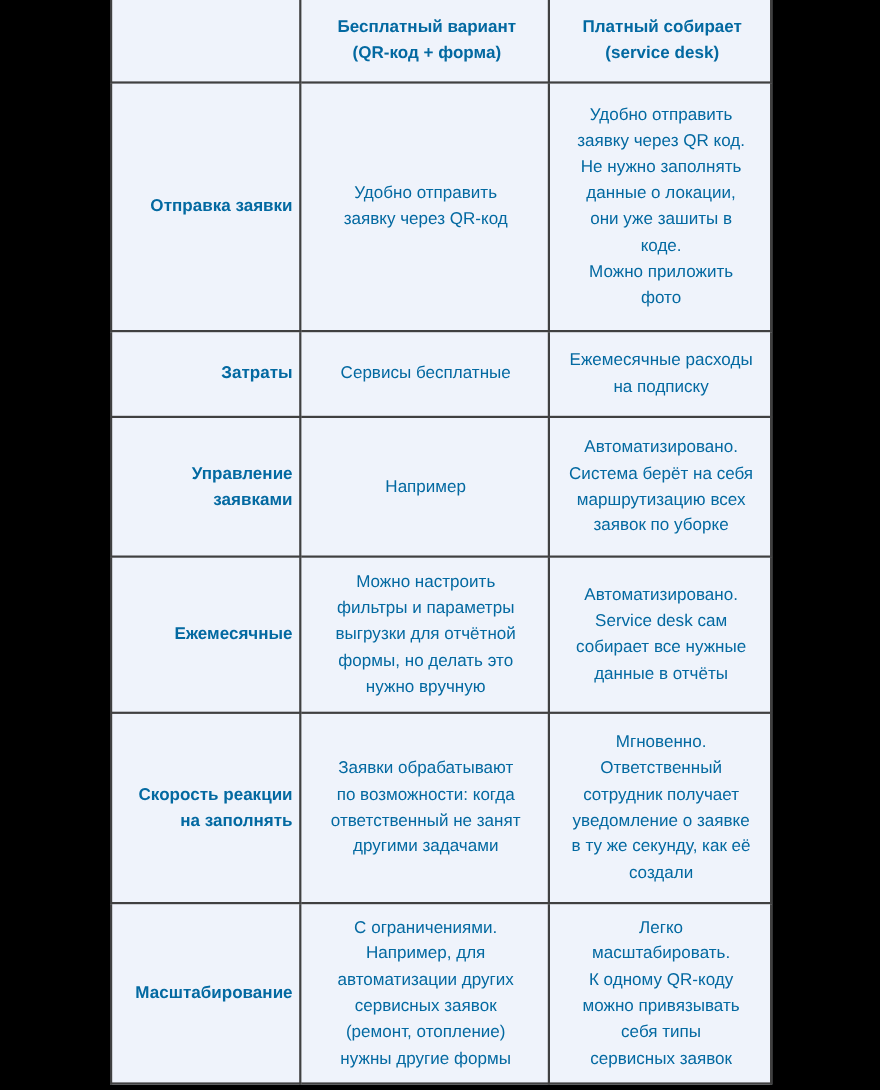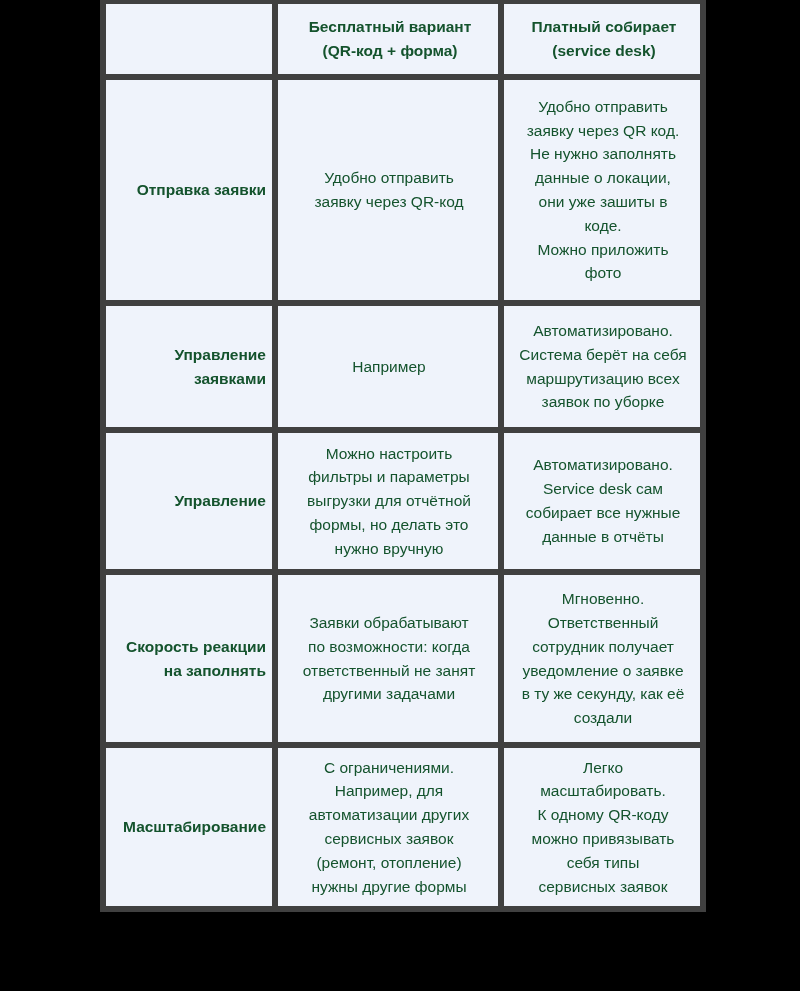--- a/index.html
+++ b/index.html
@@ -17,24 +17,24 @@
   table.cmp {
     position: absolute;
     left: 100px;
     top: -2px;
     width: 600px;
     border-collapse: collapse;
     table-layout: fixed;
     background: #eff3fb;
   }
   table.cmp th, table.cmp td {
-    border: 6px solid #404040;
+    border: 2px solid #404040;
     vertical-align: middle;
     white-space: pre-line;
-    color: #14532d;
+    color: #0369a1;
     font-size: 15.5px;
     line-height: 23.8px;
     overflow: hidden;
     padding-left: 12px;
   }
   th.c-head {
     font-weight: 700;
     text-align: center;
     padding: 4px 8px;
     color: #15181e;
@@ -85,30 +85,36 @@
 заявку через </span><span class="b">QR</span><span>-код</span></td>
       <td class="c-body"><span>Удобно отправить
 заявку через </span><span class="b">QR</span><span> код.
 Не нужно заполнять
 данные о локации,
 они уже зашиты в
 коде.
 Можно приложить
 фото</span></td>
     </tr>
+    <tr class="r1">
+      <td class="c-label">Затраты</td>
+      <td class="c-body"><span>Сервисы бесплатные</span></td>
+      <td class="c-body"><span>Ежемесячные расходы
+на подписку</span></td>
+    </tr>
     <tr class="r2">
       <td class="c-label">Управление заявками</td>
       <td class="c-body"><span>Например</span></td>
       <td class="c-body"><span>Автоматизировано.
 Система берёт на себя
 маршрутизацию всех
 заявок по уборке</span></td>
     </tr>
     <tr class="r3">
-      <td class="c-label">Управление</td>
+      <td class="c-label">Ежемесячные</td>
       <td class="c-body"><span>Можно настроить
 фильтры и параметры
 выгрузки для отчётной
 формы, но делать это
 нужно вручную</span></td>
       <td class="c-body"><span>Автоматизировано.
 </span><span class="b">Service desk</span><span> сам
 собирает все нужные
 данные в отчёты</span></td>
     </tr>

